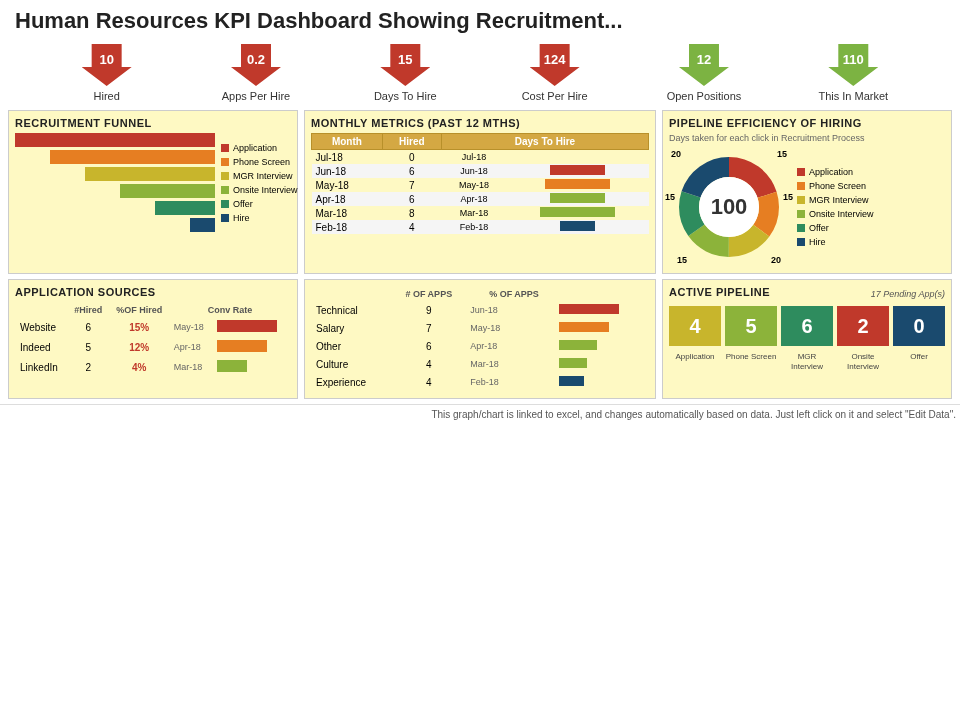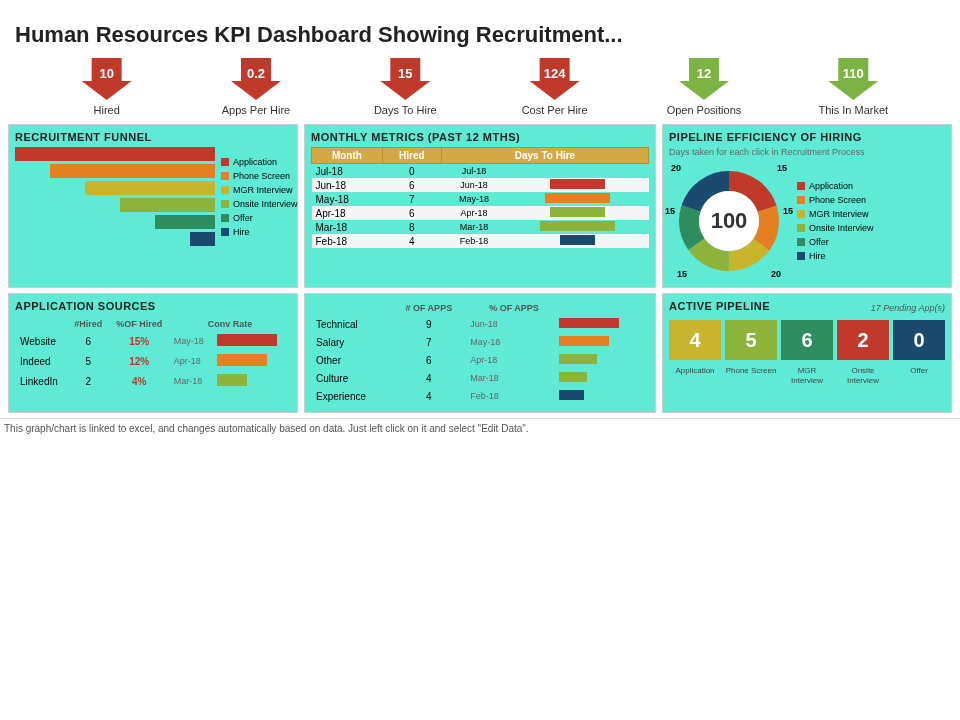--- a/index.html
+++ b/index.html
@@ -1,21 +1,21 @@
 <!DOCTYPE html>
 <html><head>
   <meta charset="utf-8">
   <style>
     * { box-sizing: border-box; margin: 0; padding: 0; }
     body { font-family: Arial, sans-serif; background: #fff; width: 960px; height: 720px; overflow: hidden; font-size: 11px; }
     
     .page-title {
       font-size: 22px;
       font-weight: bold;
-      padding: 22px 15px 5px;
+      padding: 8px 15px 5px;
       color: #222;
     }
 
     
     .kpi-row {
       display: flex;
       justify-content: space-around;
       padding: 5px 32px 8px;
       align-items: flex-end;
     }
@@ -61,21 +61,21 @@
 
     
     .panels-row {
       display: flex;
       gap: 6px;
       padding: 0 8px;
       margin-bottom: 5px;
     }
     .panel {
       border: 1px solid #ccc;
-      background: #5eead4;
+      background: #fef9c3;
       padding: 6px;
     }
     .panel-title {
       font-size: 11px;
       font-weight: bold;
       letter-spacing: 0.5px;
       margin-bottom: 4px;
       color: #222;
     }
     .panel-subtitle {
@@ -256,21 +256,21 @@
       flex: 1;
       font-size: 8px;
       text-align: center;
       color: #444;
       line-height: 1.2;
     }
 
     .footer-text {
       font-size: 10px;
       color: #555;
-      text-align: left;
+      text-align: right;
       padding: 4px;
       border-top: 1px solid #ddd;
       margin-top: 2px;
     }
   </style>
 </head>
 <body>
 
 <div class="page-title">Human Resources KPI Dashboard Showing Recruitment...</div>
 

